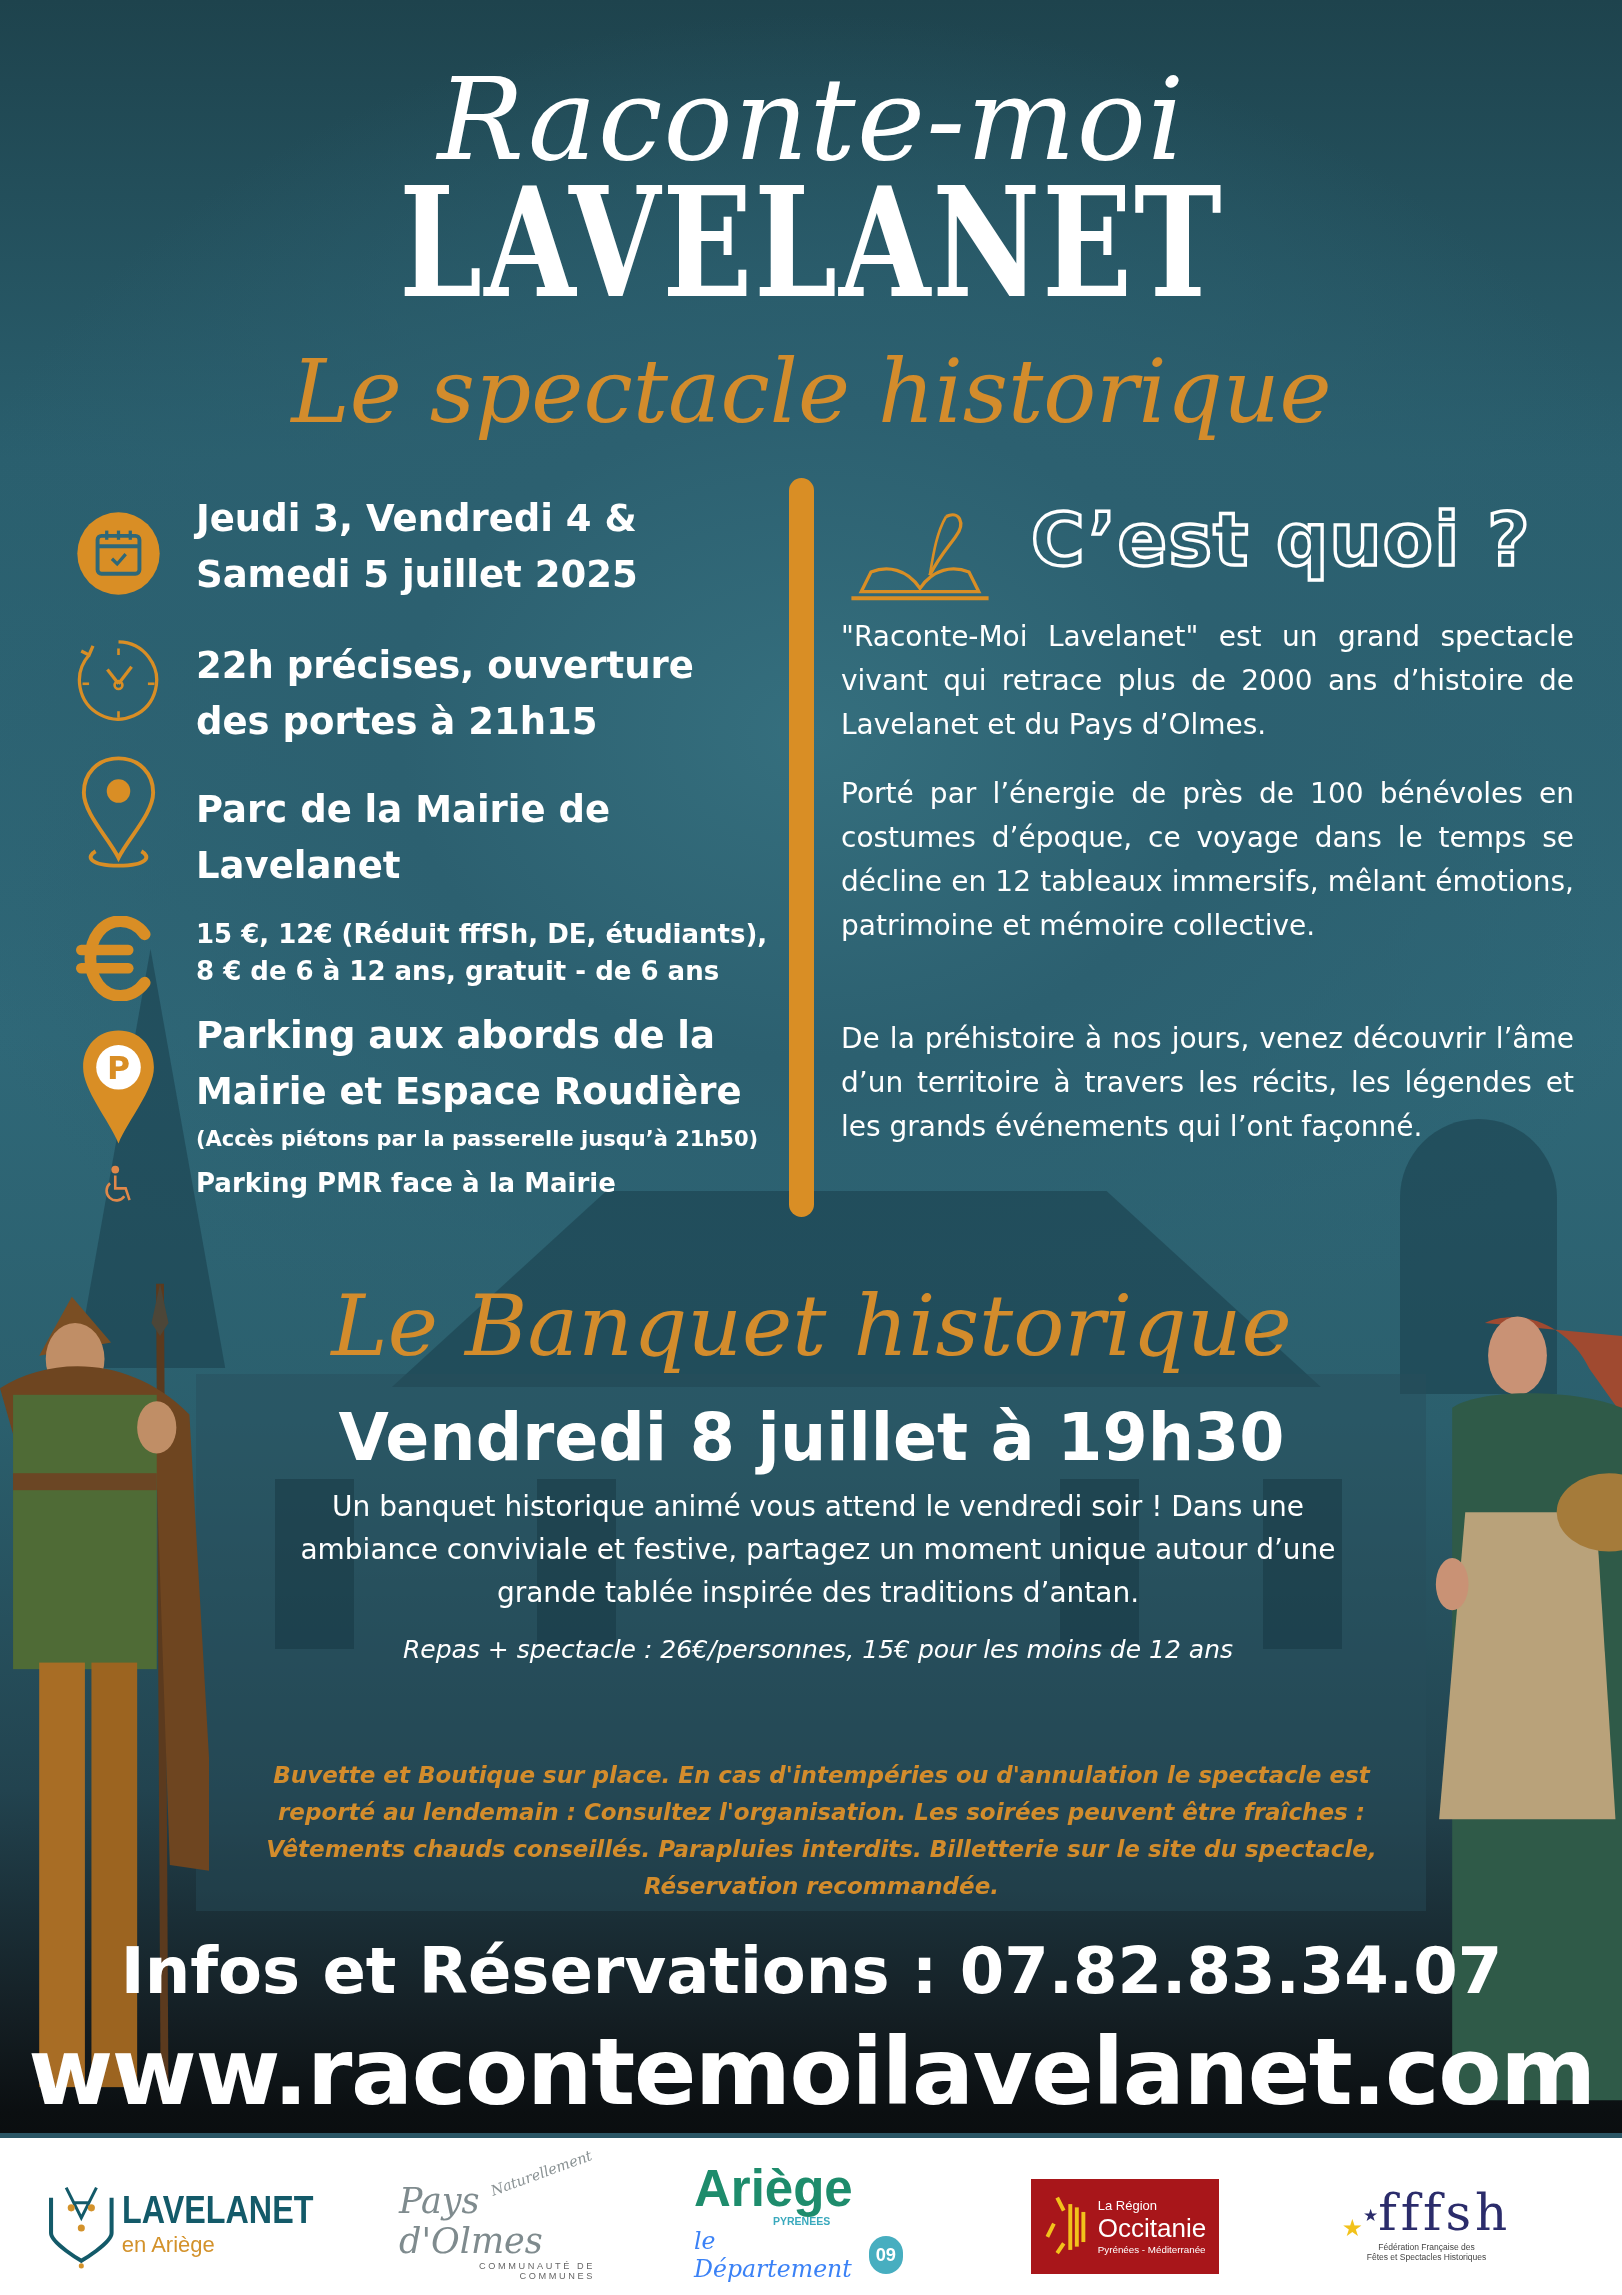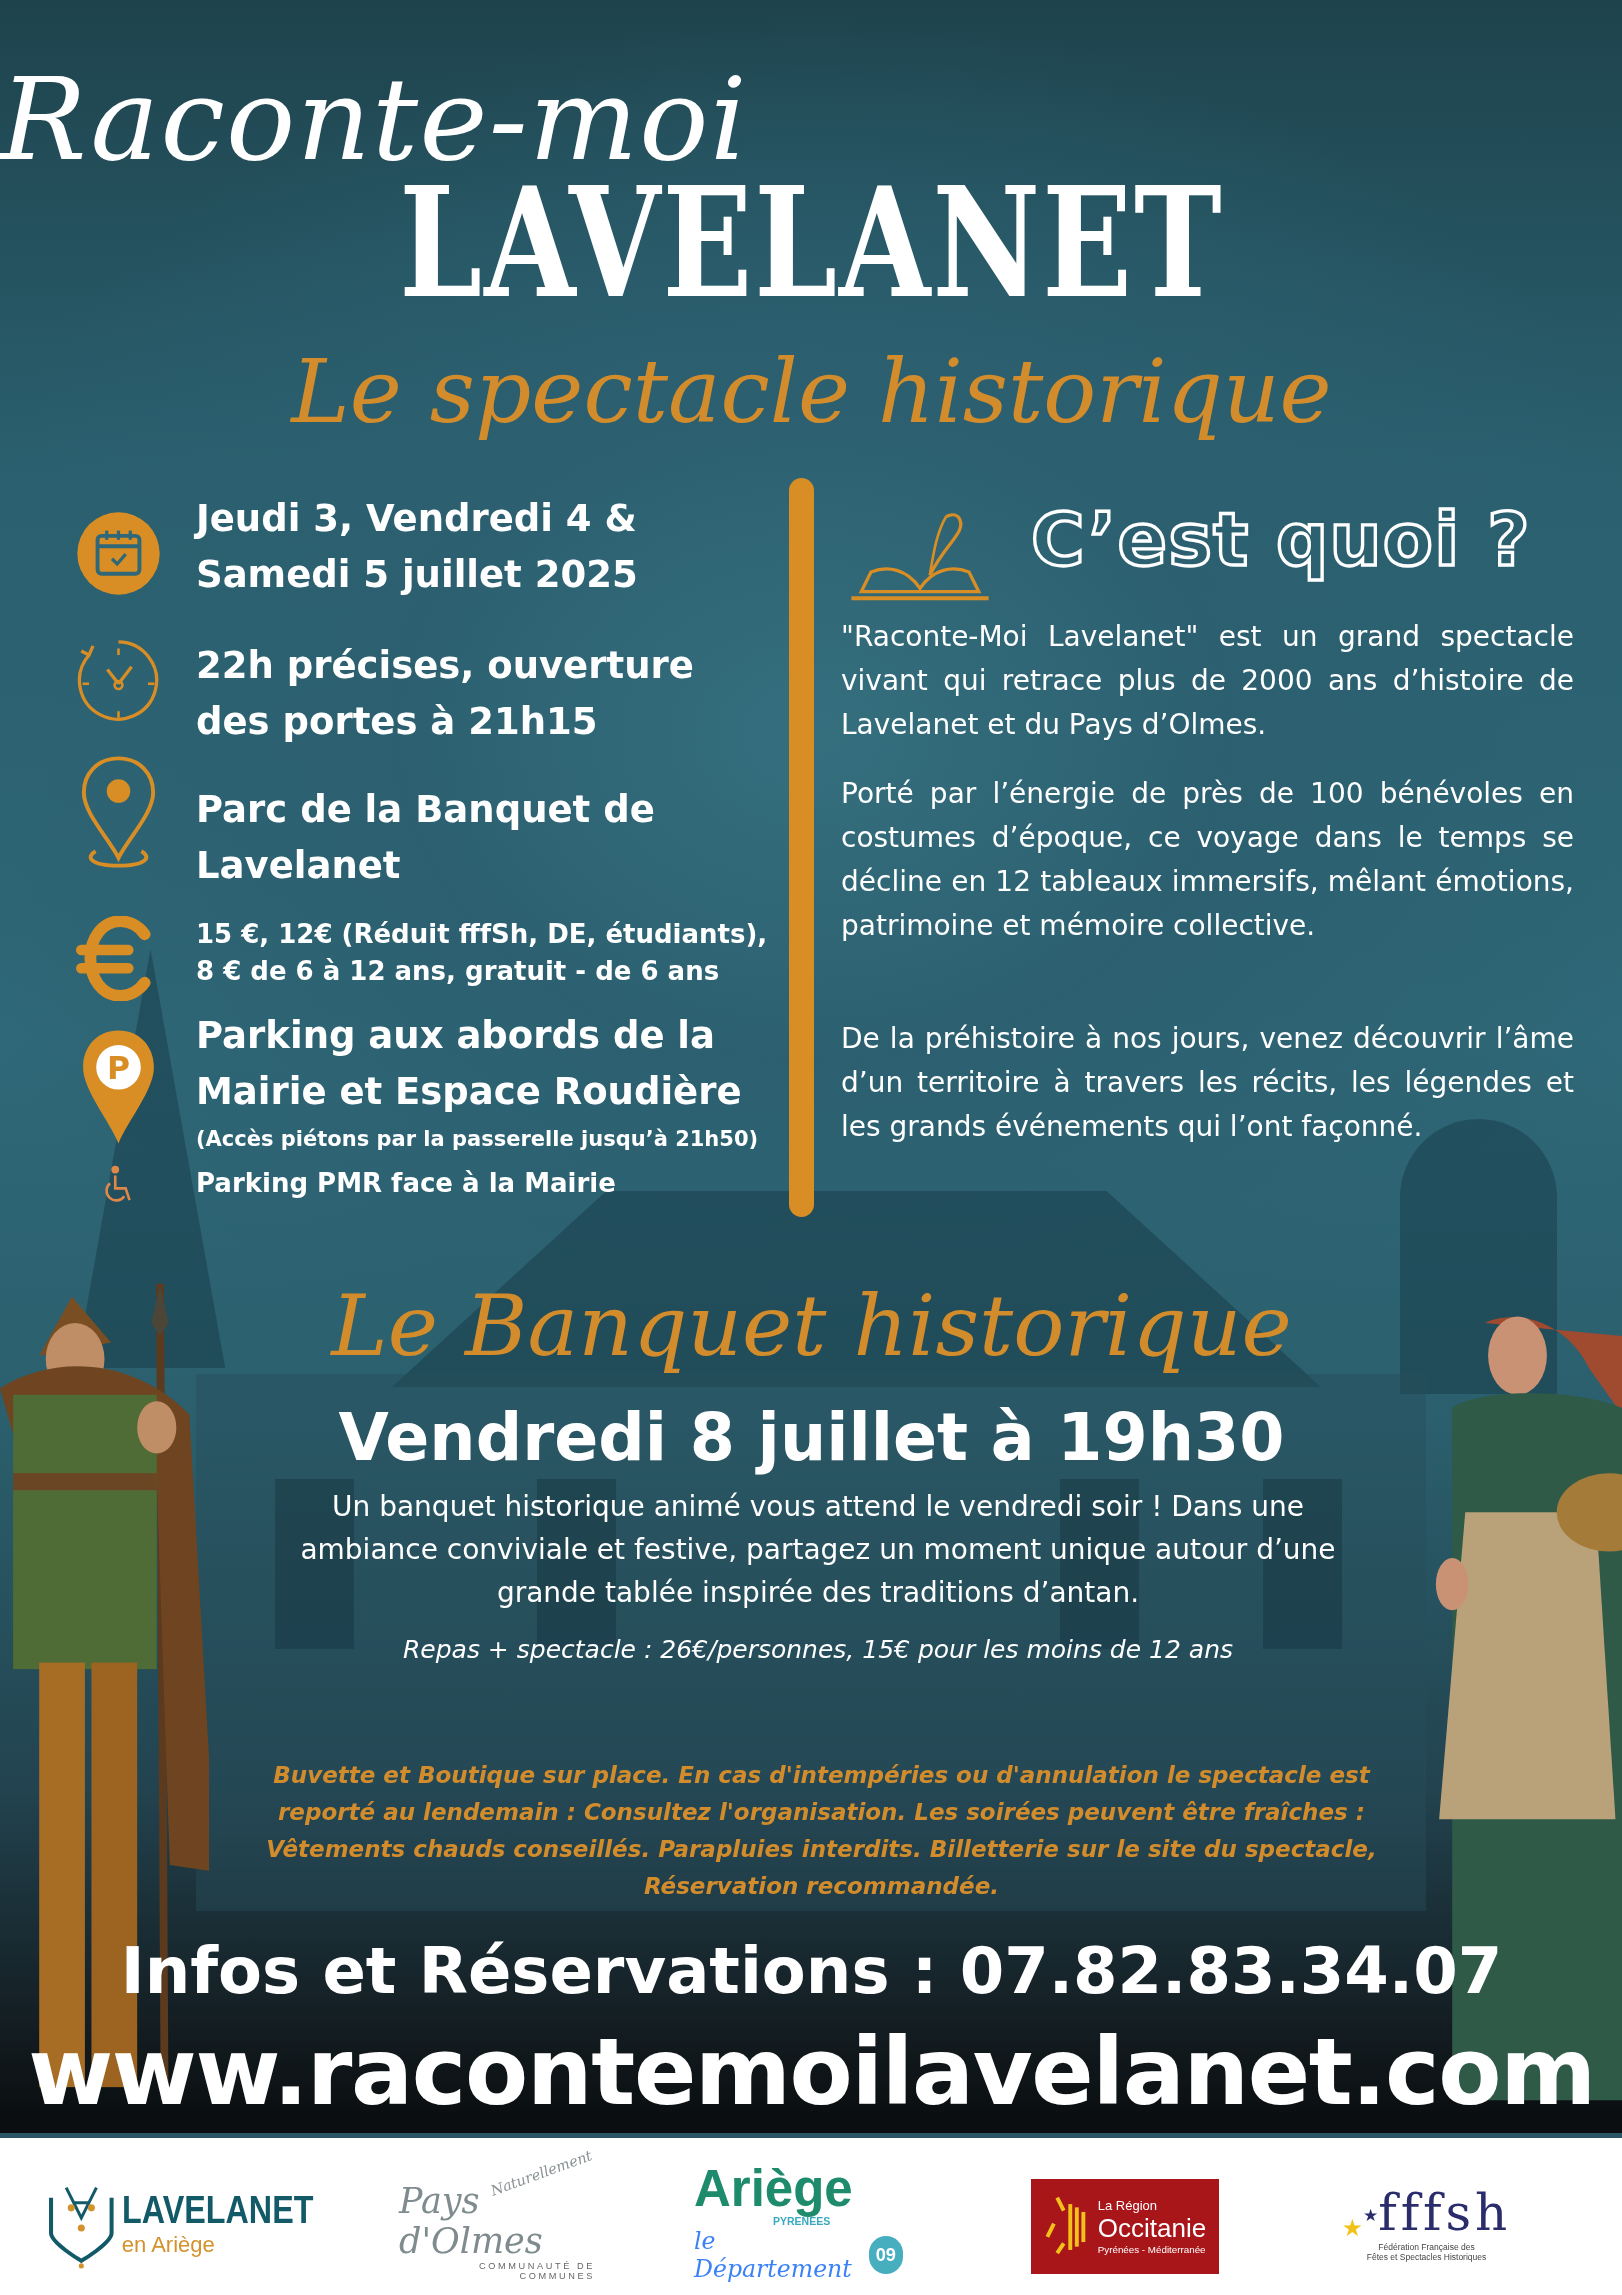--- a/index.html
+++ b/index.html
@@ -10,21 +10,21 @@
       linear-gradient(180deg, #1e434d 0%, #2a5f6e 20%, #2f6878 45%, #2b5f6d 62%, #22434f 78%, #141e23 88%, #0b0f11 92%, #050607 100%);
   }
   
   .bldg { position:absolute; background:rgba(26,62,74,0.55); }
   .bldg-roof { left:249px; top:1191px; width:1191px; height:196px; clip-path:polygon(12% 100%, 30% 0, 72% 0, 90% 100%); }
   .bldg-body { left:196px; top:1374px; width:1230px; height:537px; background:rgba(40,78,92,0.45); }
   .bldg-tower-l { left:26px; top:949px; width:249px; height:419px; clip-path:polygon(20% 100%, 50% 0, 80% 100%); }
   .bldg-tower-r { left:1400px; top:1119px; width:157px; height:275px; border-radius:79px 79px 0 0; }
   .window { position:absolute; width:79px; height:170px; background:rgba(20,50,62,0.45); }
 
-  .title-script { position:absolute; left:0; right:0; top:52px; font-family:"DejaVu Serif", serif; font-style:italic; font-size:115px; color:#fff; letter-spacing:1.3px; }
+  .title-script { position:absolute; left:0; right:0; top:52px; text-align:center; font-family:"DejaVu Serif", serif; font-style:italic; font-size:115px; color:#fff; letter-spacing:1.3px; }
   .title-main { position:absolute; left:0; right:0; top:154px; text-align:center; font-family:"DejaVu Serif", serif; font-weight:bold; font-size:151px; color:#fff; transform:scaleX(0.78); letter-spacing:2.6px; }
   .subtitle-script { position:absolute; left:0; right:0; top:340px; text-align:center; font-family:"DejaVu Serif", serif; font-style:italic; font-size:88px; color:#d38c2c; }
 
   .left-col { position:absolute; left:72px; top:491px; width:707px; }
   .info-icon { position:absolute; left:0; width:92px; display:flex; justify-content:center; }
   .info-text { position:absolute; left:124px; font-family:"DejaVu Sans", sans-serif; font-weight:bold; color:#fff; }
   .big { font-size:37px; line-height:56px; }
   .mid { font-size:26px; line-height:37px; }
   .small { font-size:21px; line-height:31px; }
 
@@ -102,21 +102,21 @@
   </div>
 
   <div class="info-icon" style="top:262px">
     <svg width="85" height="118" viewBox="0 0 130 180">
       <path d="M65 8 C32 8 12 32 12 60 C12 92 50 130 65 160 C80 130 118 92 118 60 C118 32 98 8 65 8 Z" fill="none" stroke="#d98e25" stroke-width="6"></path>
       <circle cx="65" cy="58" r="18" fill="#d98e25"></circle>
       <path d="M30 150 C15 158 20 172 65 172 C110 172 115 158 100 150" fill="none" stroke="#d98e25" stroke-width="6"></path>
     </svg>
   </div>
   <div class="info-text big" style="top:291px">
-    <div>Parc de la Banquet de</div>
+    <div>Parc de la Mairie de</div>
     <div>Lavelanet</div>
   </div>
 
   <div class="info-icon" style="top:425px">
     <svg width="85" height="85" viewBox="0 0 130 130">
       <path d="M105 28 C95 14 80 8 68 8 C40 8 22 34 22 65 C22 96 40 122 68 122 C80 122 95 116 105 102" fill="none" stroke="#d98e25" stroke-width="18" stroke-linecap="round"></path>
       <line x1="8" y1="52" x2="80" y2="52" stroke="#d98e25" stroke-width="16" stroke-linecap="round"></line>
       <line x1="8" y1="80" x2="80" y2="80" stroke="#d98e25" stroke-width="16" stroke-linecap="round"></line>
     </svg>
   </div>

